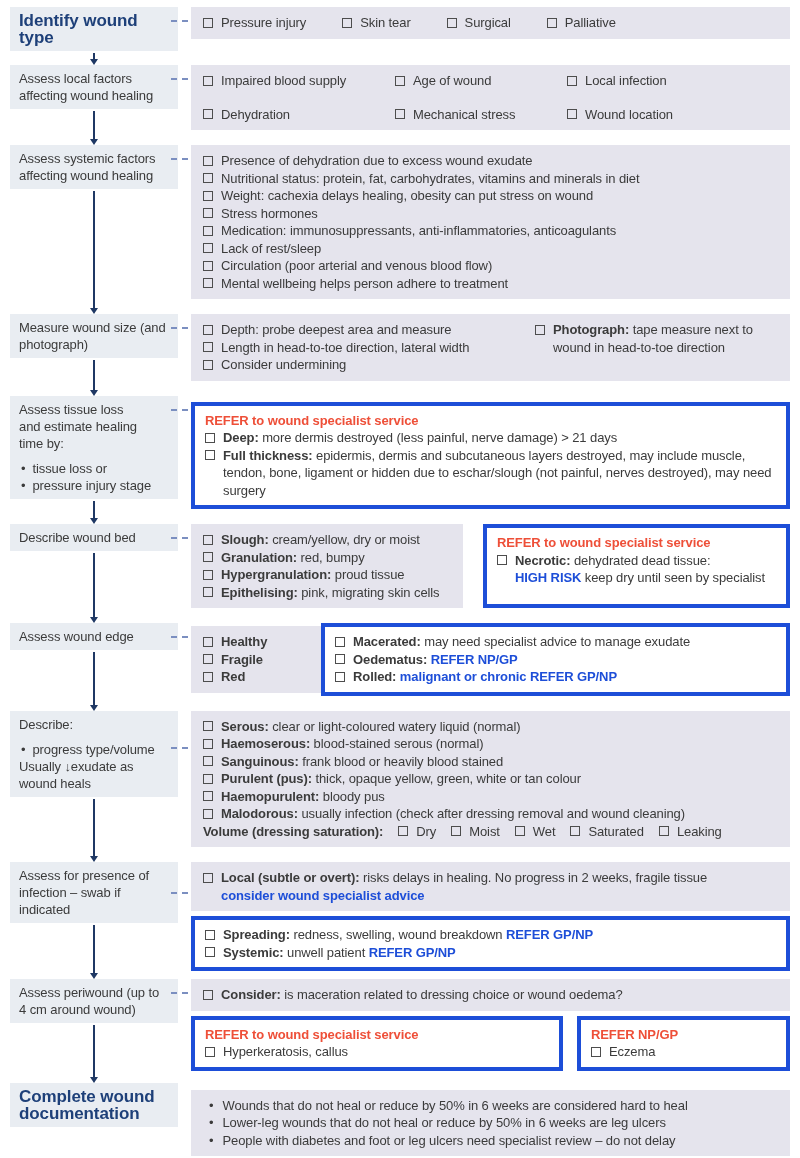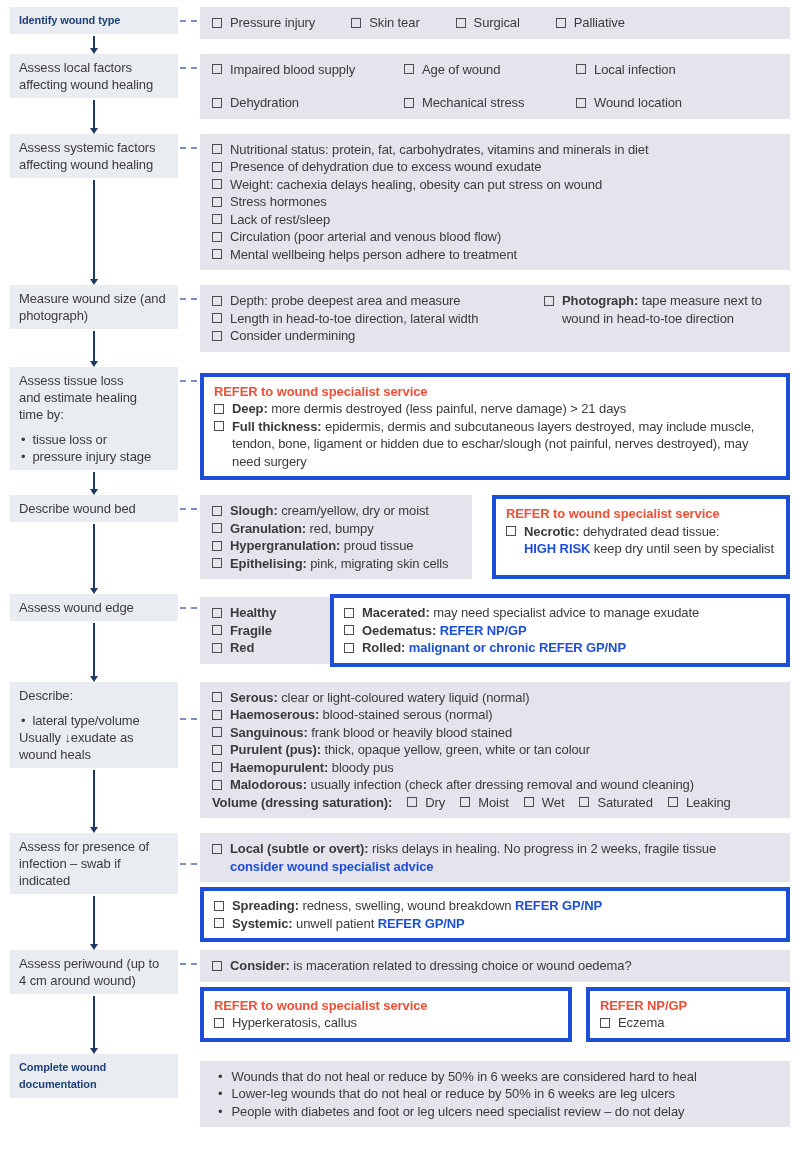--- a/index.html
+++ b/index.html
@@ -3,26 +3,26 @@
 <meta charset="utf-8">
 <style>
   *{box-sizing:border-box}
   html,body{margin:0;padding:0}
   body{width:800px;height:1158px;overflow:hidden;background:#fff;
        font-family:"Liberation Sans",sans-serif;font-size:13px;color:#3b3b3b;
        letter-spacing:-0.1px;padding:7px 10px 0}
   .row{display:flex;align-items:stretch}
   .lcol{width:168px;flex:0 0 168px;display:flex;flex-direction:column}
   .step{background:#e9edf2;padding:5px 9px;line-height:17px}
-  .step.primary{color:#1e4079;font-weight:700;font-size:11px}
+  .step.primary{color:#1e4079;font-weight:700;font-size:17px}
   .flow-arrow{flex:1 1 auto;min-height:13px;position:relative;margin-top:1px}
   .flow-arrow::before{content:"";position:absolute;left:50%;margin-left:-0.75px;top:1px;bottom:6px;width:1.5px;background:#1f3864}
   .flow-arrow::after{content:"";position:absolute;left:50%;margin-left:-4.5px;bottom:0;
        border-left:4.5px solid transparent;border-right:4.5px solid transparent;border-top:6.5px solid #1f3864}
-  .rcol{flex:1 1 auto;margin-left:22px;position:relative;padding-bottom:15px;min-width:0}
+  .rcol{flex:1 1 auto;margin-left:13px;position:relative;padding-bottom:15px;min-width:0}
   .pb8{padding-bottom:8px}.pb12{padding-bottom:12px}.pb0{padding-bottom:0}
   .dash{position:absolute;left:-20px;top:13px;width:17px;border-top:2px dashed #7b8fc0}
   .panel{background:#e5e4ed;padding:7px 12px;line-height:17.5px}
   .refer{background:#fff;border:4px solid #1d4ed8;padding:6px 10px;line-height:17.5px}
   .rtitle{color:#ee4f38;font-weight:700}
   .cb{display:inline-block;width:10px;height:10px;border:1.3px solid #4d4d4d;flex:0 0 auto;margin:3.5px 8px 0 0;background:transparent}
   .cb-item{display:flex;align-items:flex-start}
   .lbl{min-width:0}
   .k{font-weight:700}
   .rd{color:#1d4ed8;font-weight:700}
@@ -130,33 +130,37 @@
       <div class="step">
         <span>Assess systemic factors affecting wound healing</span>
       </div>
       <div class="flow-arrow"></div>
     </div>
     <div class="rcol">
       <div class="dash"></div>
       <div class="panel">
         <div class="cb-item">
             <span class="cb"></span>
+            <span class="lbl">Presence of dehydration due to excess wound exudate</span>
+          </div>
+        <div class="cb-item">
+            <span class="cb"></span>
             <span class="lbl">Nutritional status: protein, fat, carbohydrates, vitamins and minerals in diet</span>
           </div>
         <div class="cb-item">
             <span class="cb"></span>
-            <span class="lbl">Presence of dehydration due to excess wound exudate</span>
-          </div>
-        <div class="cb-item">
-            <span class="cb"></span>
             <span class="lbl">Weight: cachexia delays healing, obesity can put stress on wound</span>
           </div>
         <div class="cb-item">
             <span class="cb"></span>
             <span class="lbl">Stress hormones</span>
+          </div>
+        <div class="cb-item">
+            <span class="cb"></span>
+            <span class="lbl">Medication: immunosuppressants, anti-inflammatories, anticoagulants</span>
           </div>
         <div class="cb-item">
             <span class="cb"></span>
             <span class="lbl">Lack of rest/sleep</span>
           </div>
         <div class="cb-item">
             <span class="cb"></span>
             <span class="lbl">Circulation (poor arterial and venous blood flow)</span>
           </div>
         <div class="cb-item">
@@ -319,21 +323,21 @@
     </div>
   </div>
 
   <div class="row">
     <div class="lcol">
       <div class="step">
         <span class="block">Describe:</span>
         <div class="s-bullets">
           <div class="s-bullet">
               <span class="dot">•</span>
-              <span>lateral type/volume</span>
+              <span>progress type/volume</span>
             </div>
         </div>
         <div class="s-lines">
           <span>Usually ↓exudate as</span>
           <span>wound heals</span>
         </div>
       </div>
       <div class="flow-arrow"></div>
     </div>
     <div class="rcol">

